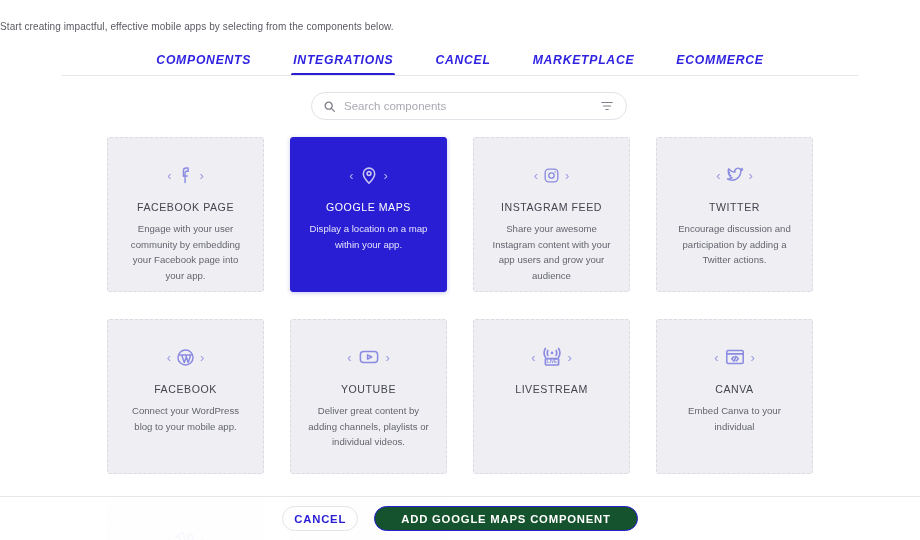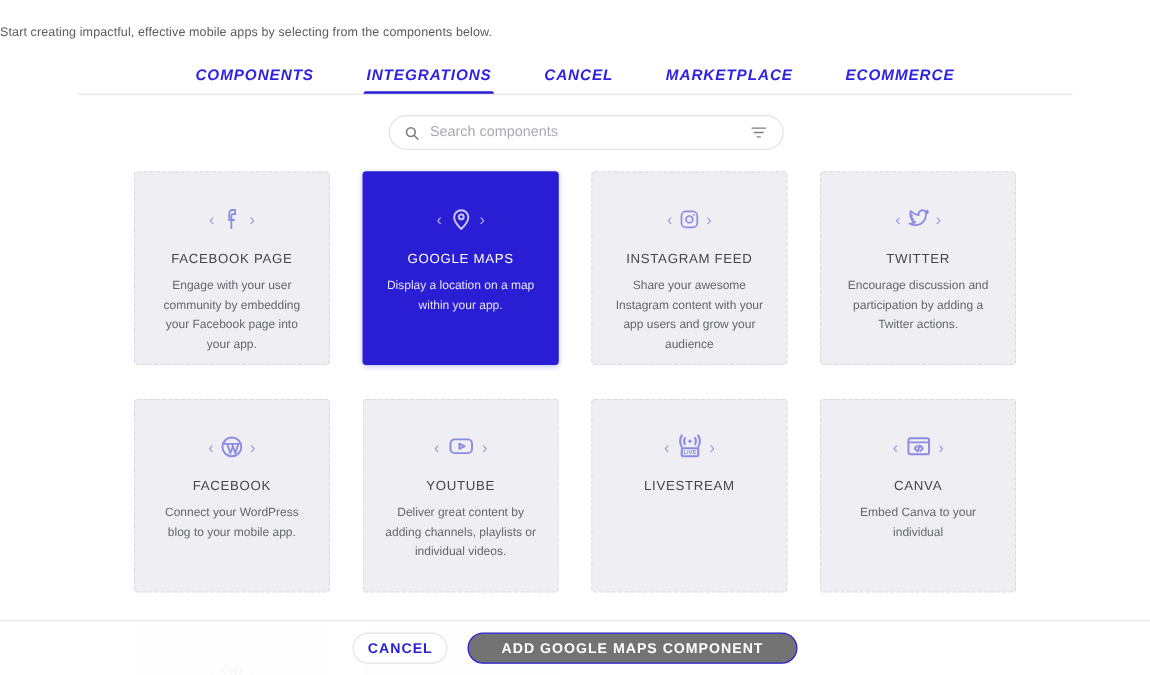--- a/index.html
+++ b/index.html
@@ -151,21 +151,21 @@
   }
   .btn-cancel {
     width: 76px; height: 25px;
     background: #ffffff;
     border: 1px solid #e4e4ea;
     color: #2a1ed4;
   }
   .btn-primary {
     height: 25px;
     padding: 0 26px;
-    background: #737373;
+    background: #14532d;
     border: 1px solid #2a1ed4;
     color: #ffffff;
   }
   .bracket { font-size: 13px; color: inherit; opacity: .85; line-height: 1; }
 </style>
 </head>
 <body>
 
 <div class="page">
 

